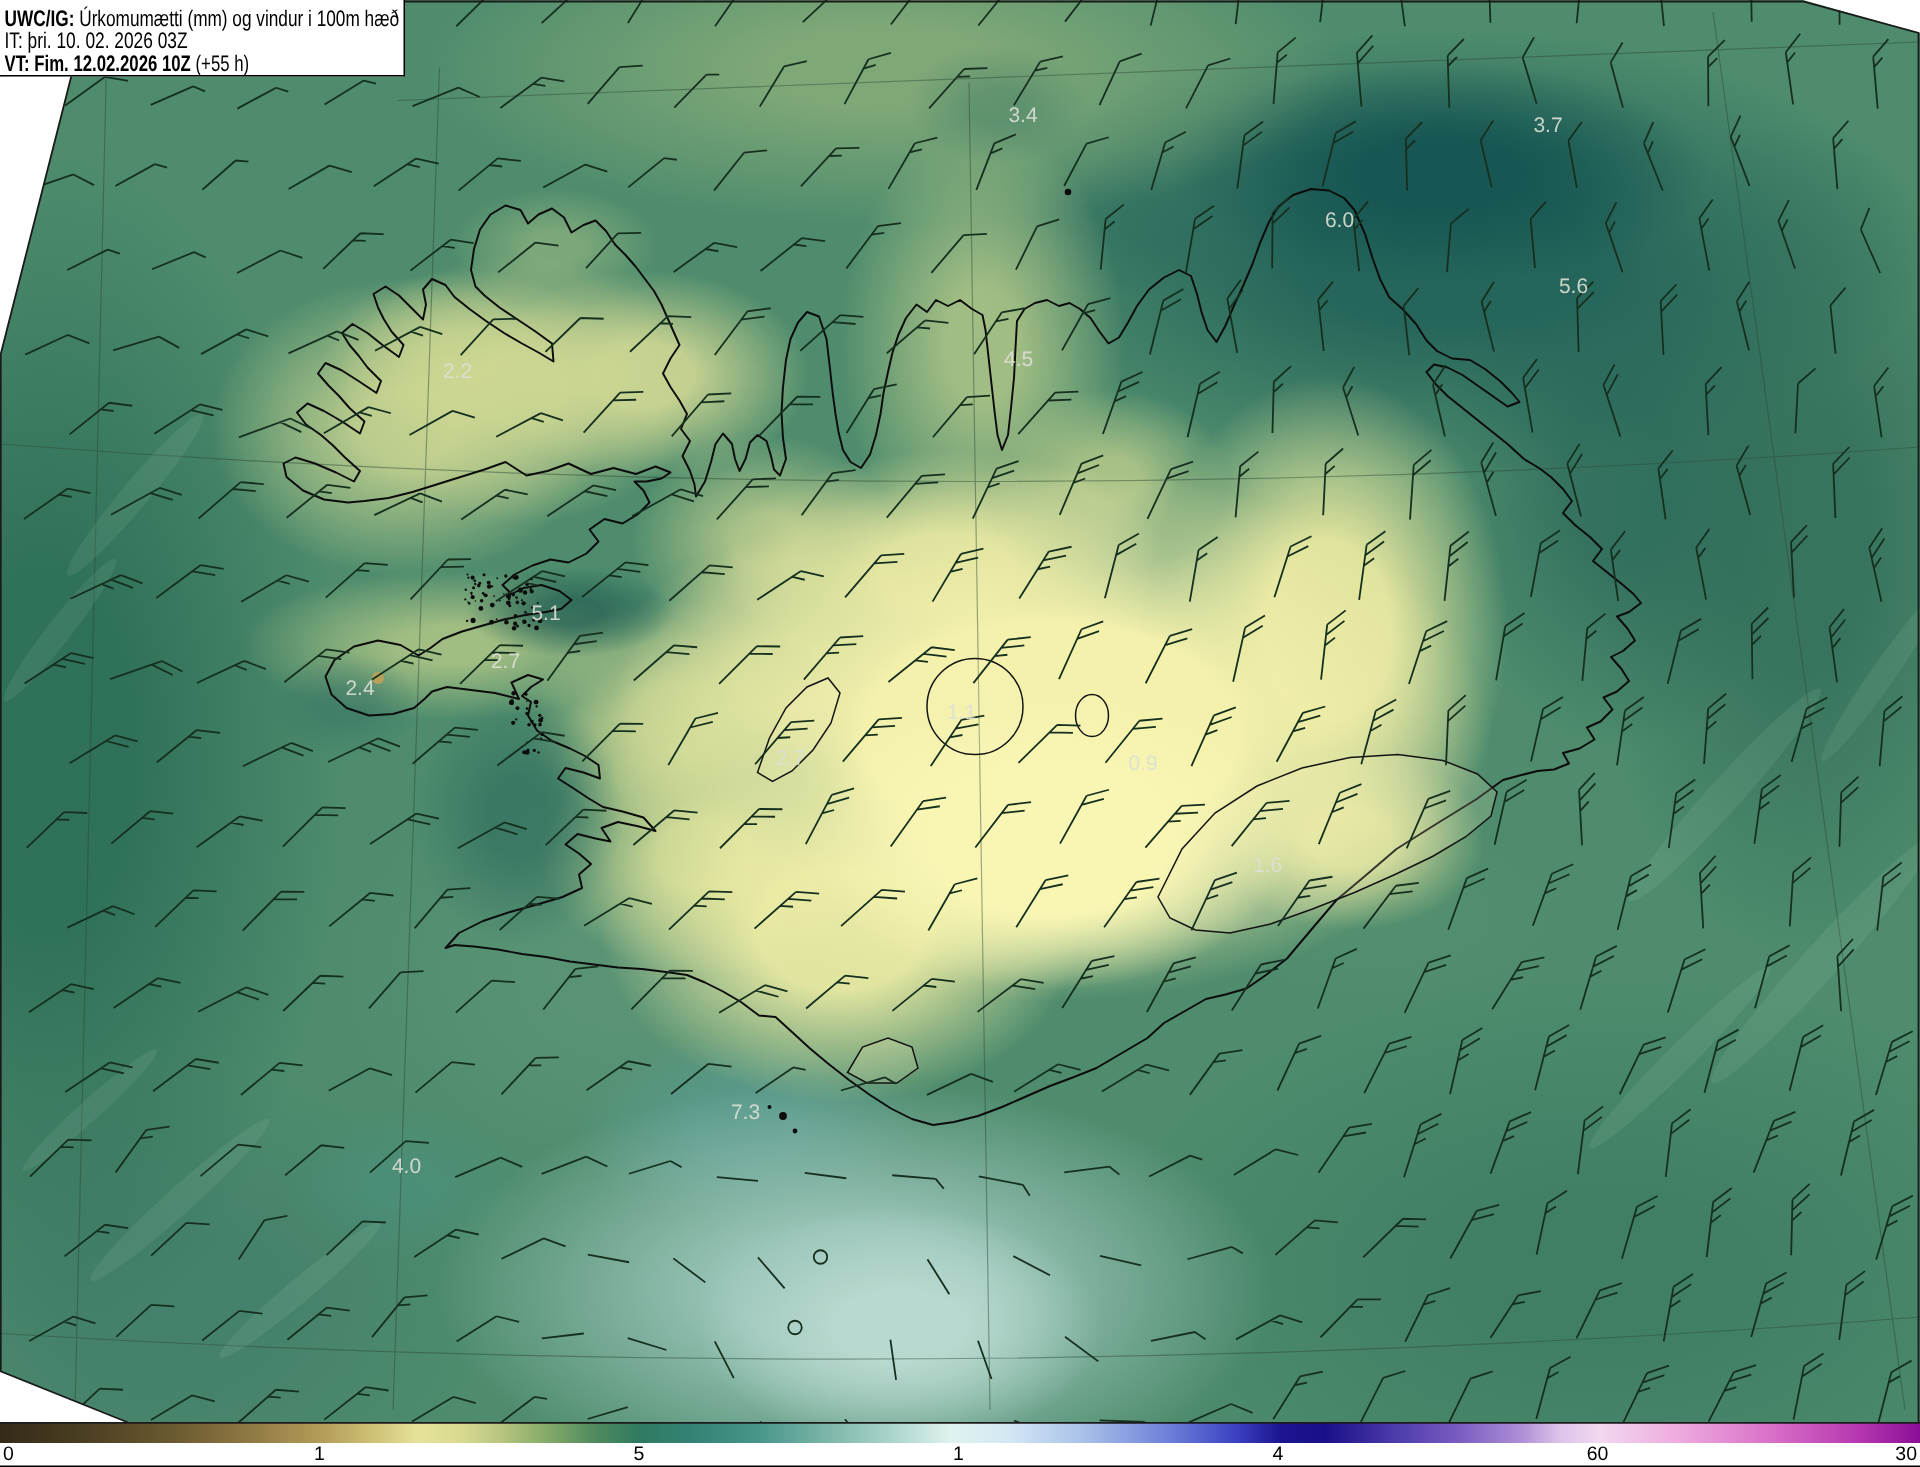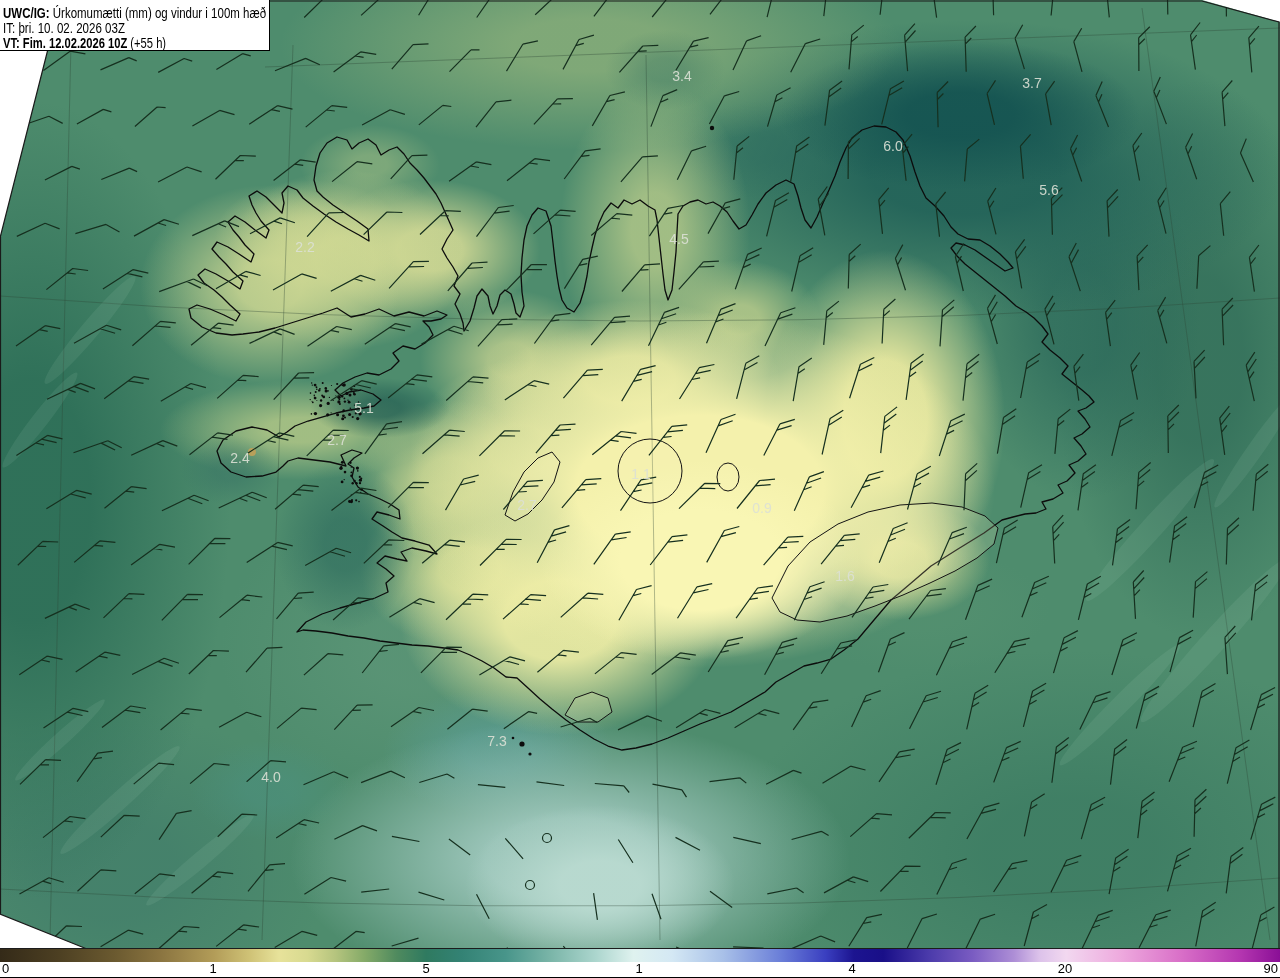--- a/index.html
+++ b/index.html
@@ -254,21 +254,21 @@
         </linearGradient>
       </defs>
   <rect x="0" y="0" width="1280" height="13" fill="url(#cb)"></rect>
 </svg>
 <div id="cbarlab">
       <span style="position:absolute;left:2px;top:0">0</span>
       <span style="position:absolute;left:213px;top:0;transform:translateX(-50%)">1</span>
       <span style="position:absolute;left:426px;top:0;transform:translateX(-50%)">5</span>
       <span style="position:absolute;left:639px;top:0;transform:translateX(-50%)">1</span>
       <span style="position:absolute;left:852px;top:0;transform:translateX(-50%)">4</span>
-      <span style="position:absolute;left:1065px;top:0;transform:translateX(-50%)">20</span>
-      <span style="position:absolute;right:2px;top:0">90</span>
+      <span style="position:absolute;left:1065px;top:0;transform:translateX(-50%)">60</span>
+      <span style="position:absolute;right:2px;top:0">30</span>
     </div>
 <div id="titlebox">
   <span class="ln" style="transform:scaleX(0.766)"><b>UWC/IG:</b> Úrkomumætti (mm) og vindur i 100m hæð</span>
   <span class="ln" style="transform:scaleX(0.770)">IT: þri. 10. 02. 2026 03Z</span>
   <span class="ln" style="transform:scaleX(0.745)"><b>VT: Fim. 12.02.2026 10Z</b> (+55 h)</span>
 </div>
 </div>
 
 </body></html>

